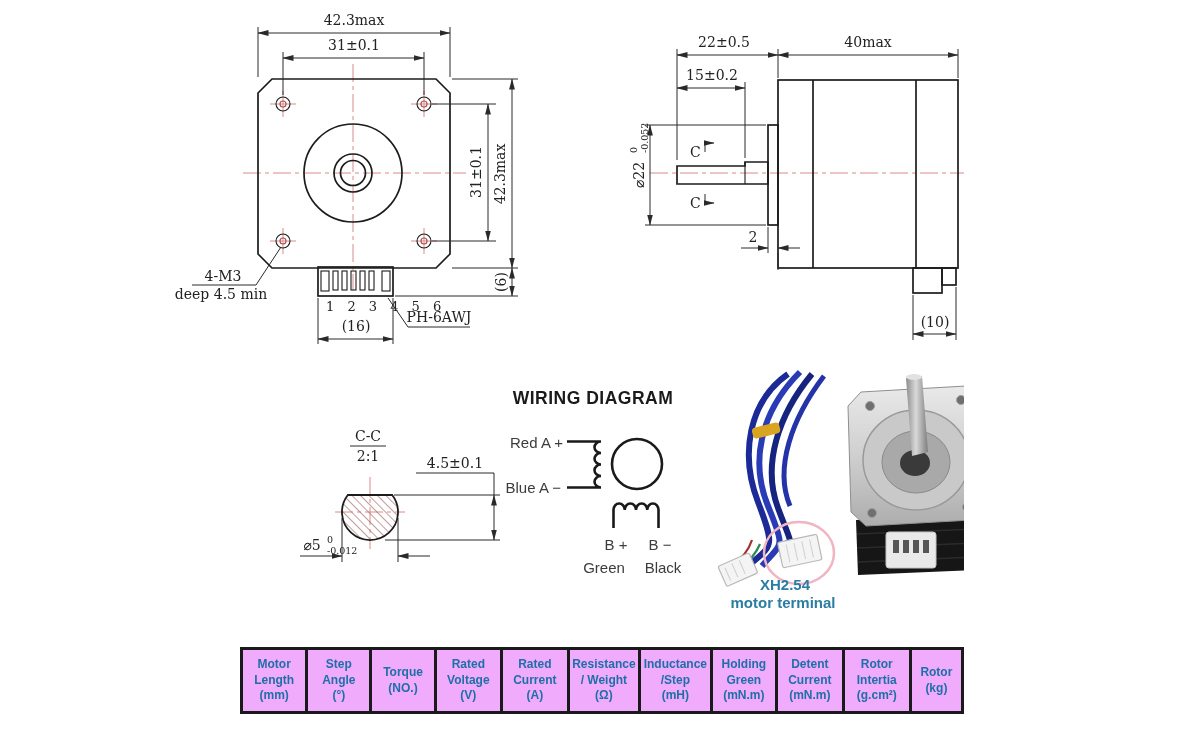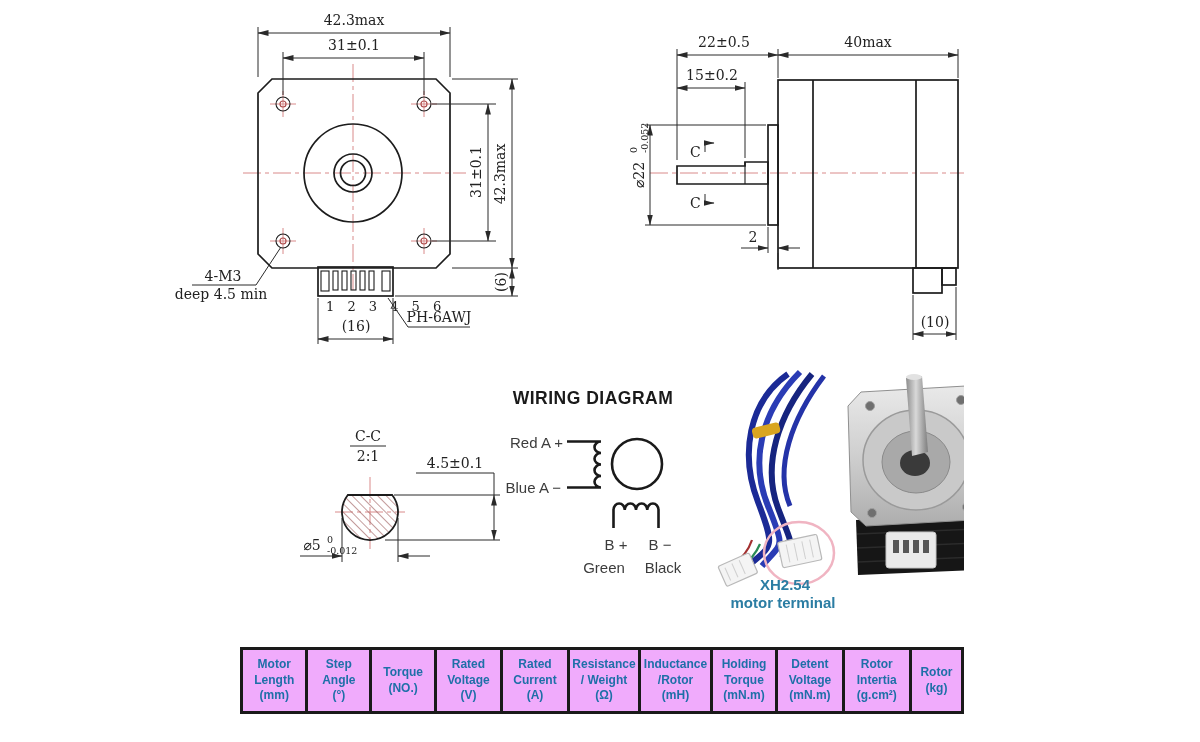--- a/index.html
+++ b/index.html
@@ -309,27 +309,27 @@
       <td>Rated
 Voltage
 (V)</td>
       <td>Rated
 Current
 (A)</td>
       <td>Resistance
 / Weight
 (Ω)</td>
       <td>Inductance
-/Rotor
+/Step
 (mH)</td>
       <td>Holding
-Torque
+Green
 (mN.m)</td>
       <td>Detent
-Voltage
+Current
 (mN.m)</td>
       <td>Rotor
 Intertia
 (g.cm²)</td>
       <td>Rotor
 (kg)</td>
     </tr>
   </tbody>
 </table>
 

